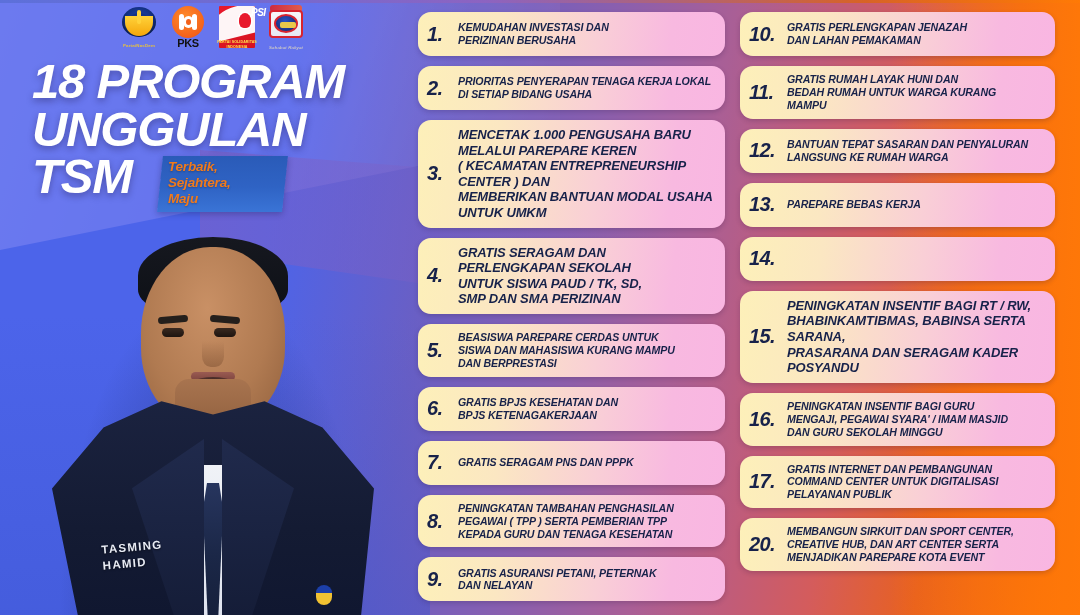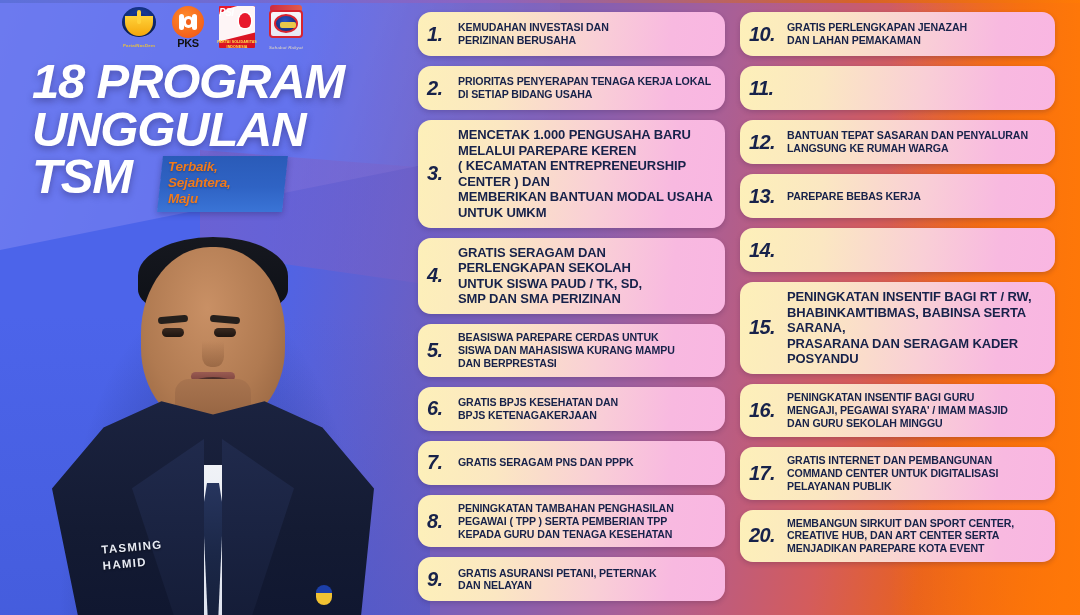--- a/index.html
+++ b/index.html
@@ -124,21 +124,21 @@
     position:absolute; left:-6px; bottom:12px; width:52px; height:30px;
     background:#fff; border-radius:50% 50% 0 0; transform:rotate(-14deg); opacity:.96;
   }
   .logo-psi .rose{
     position:absolute; right:4px; top:7px; width:12px; height:15px;
     background:#e8192c; border-radius:50% 50% 40% 40%;
     box-shadow:0 0 0 1.5px #fff;
   }
   .logo-psi .psi-txt{
     position:absolute; left:3px; top:3px;
-    font-size:10px; font-weight:800; font-style:italic; color:#fff; letter-spacing:-.5px;
+    font-size:10px; font-weight:800; font-style:italic; color:#fff; letter-spacing:-.5px;padding-left:32px;
   }
   .logo-psi .psi-sub{
     position:absolute; left:0; right:0; bottom:1px; text-align:center;
     font-size:3.6px; font-weight:800; color:#ffe14d; line-height:1.2; letter-spacing:.1px;
   }
 
   
   .logo-p4 .frame{
     position:absolute; left:4px; top:6px; width:34px; height:28px;
     border:2px solid #d8232f; border-radius:4px;
@@ -308,21 +308,21 @@
     min-width:31px;
     text-align:left;
     font-size:20px; font-weight:800; font-style:italic;
     color:#17224a; letter-spacing:-.6px;
     padding-right:2px;
   }
   .card-num.wide{ min-width:38px; }
   .card-text{
     flex:1 1 auto;
     font-size:10.6px; line-height:1.22;
-    font-weight:800; 
+    font-weight:800; font-style:italic;
     color:#17224a; letter-spacing:-.12px;
     white-space:pre-line;
   }
   .card-text.sm{ font-size:13px; line-height:1.2; }
 </style>
 </head>
 <body>
 
 <div class="poster">
 
@@ -457,20 +457,23 @@
   </div>
 
   <div class="col col-right">
     <div class="card">
       <div class="card-num wide">10.</div>
       <div class="card-text">GRATIS PERLENGKAPAN JENAZAH
 DAN LAHAN PEMAKAMAN</div>
     </div>
     <div class="card">
       <div class="card-num wide">11.</div>
+      <div class="card-text">GRATIS RUMAH LAYAK HUNI DAN
+BEDAH RUMAH UNTUK WARGA KURANG
+MAMPU</div>
     </div>
     <div class="card">
       <div class="card-num wide">12.</div>
       <div class="card-text">BANTUAN TEPAT SASARAN DAN PENYALURAN
 LANGSUNG KE RUMAH WARGA</div>
     </div>
     <div class="card">
       <div class="card-num wide">13.</div>
       <div class="card-text">PAREPARE BEBAS KERJA</div>
     </div>

